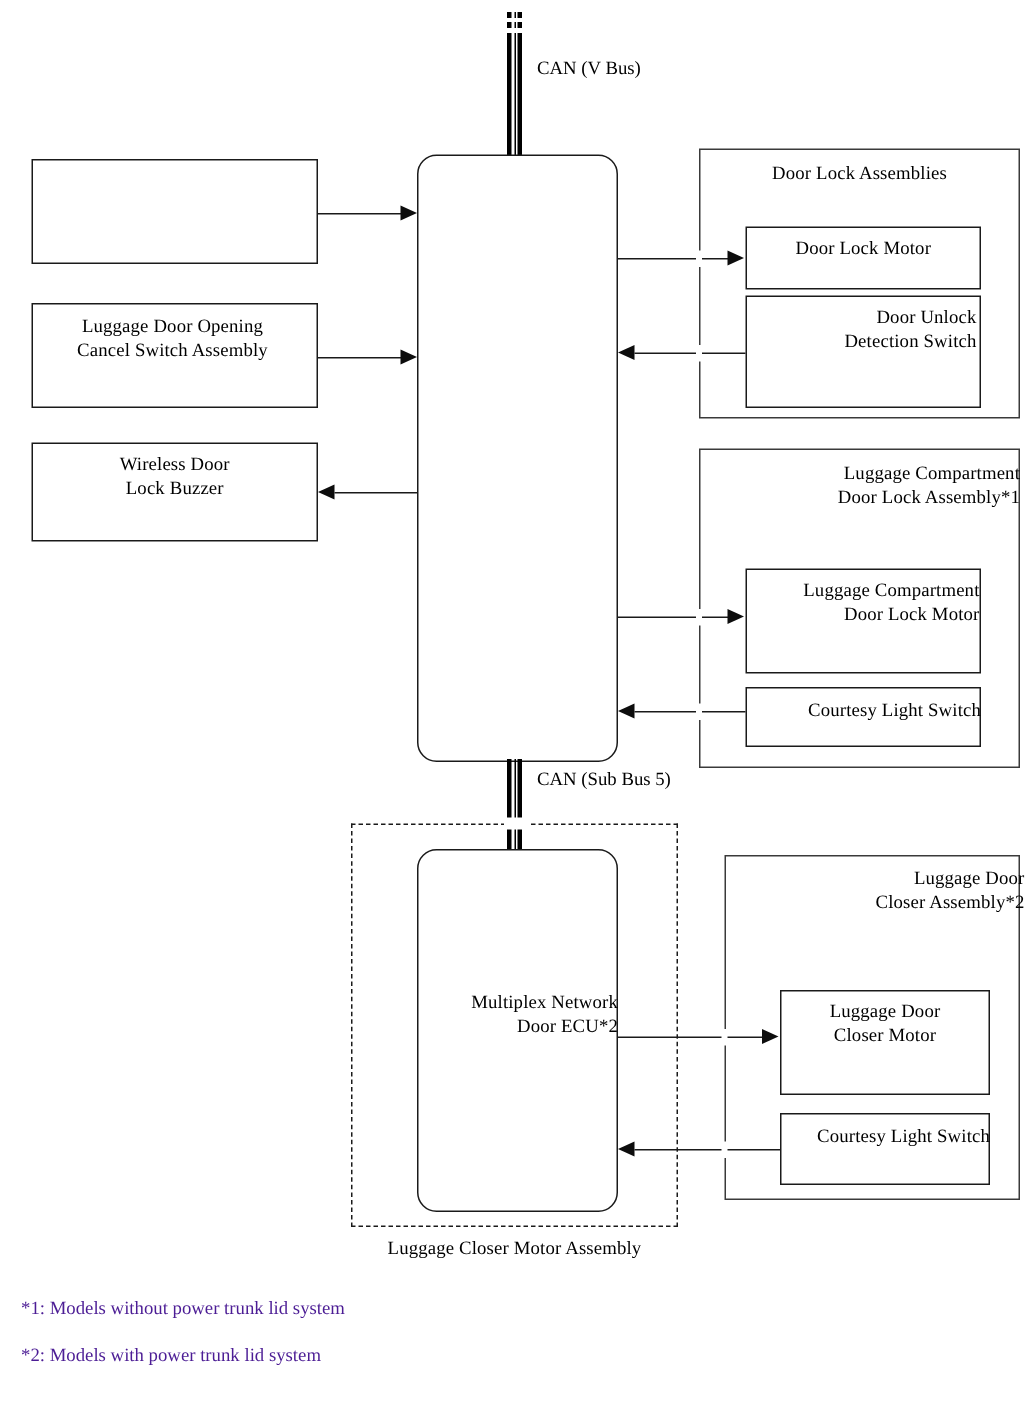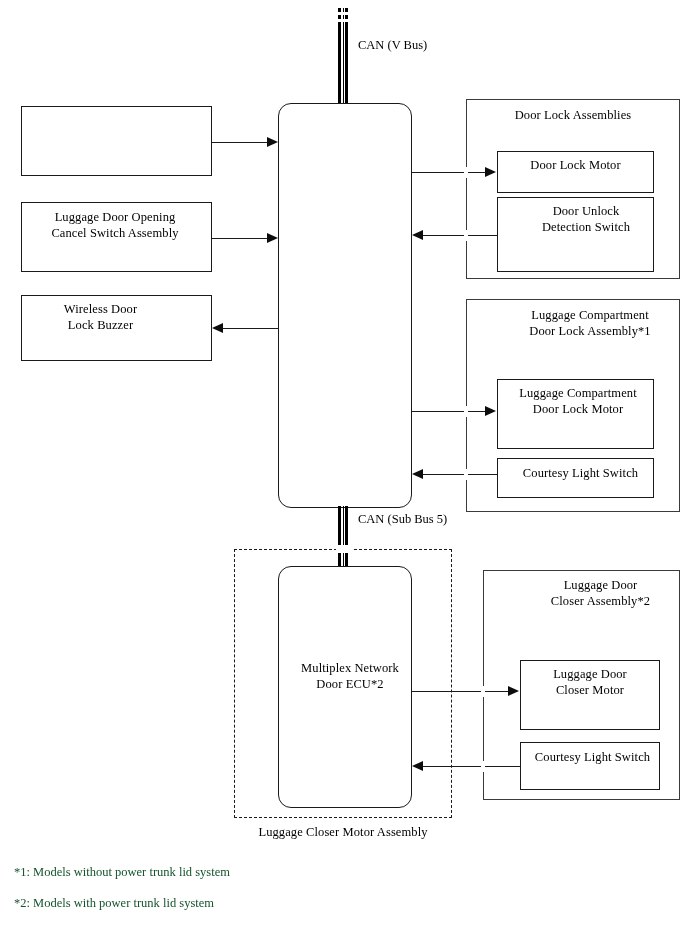--- a/index.html
+++ b/index.html
@@ -41,21 +41,21 @@
     font-size: 12.5px;
     line-height: 15.5px;
     letter-spacing: 0.1px;
     white-space: pre-line;
     color: #000000;
   }
   .label.ctr {
     text-align: center;
   }
   .label.lft {
-    text-align: center;
+    text-align: right;
   }
 
   
   .hline {
     position: absolute;
     height: 1px;
     background: #1a1a1a;
   }
   
   .arrow {
@@ -132,21 +132,21 @@
     font-size: 12.5px;
     line-height: 15px;
     color: #000000;
     white-space: nowrap;
   }
 
   .footnote {
     position: absolute;
     font-size: 12.5px;
     line-height: 15px;
-    color: #14532d;
+    color: #4c1d95;
     white-space: nowrap;
   }
 
   
   .notch {
     position: absolute;
     background: #ffffff;
   }
 </style>
 </head>
@@ -166,21 +166,21 @@
   </div>
   <div class="buslabel" style="left:358px; top:38px;">CAN (V Bus)</div>
 
   <div class="box" style="left:21px; top:106px; width:191px; height:70px;"></div>
 
   <div class="box" style="left:21px; top:202px; width:191px; height:70px;"></div>
   <div class="label ctr" style="left:21px; top:210px; width:188px;">Luggage Door Opening
 Cancel Switch Assembly</div>
 
   <div class="box" style="left:21px; top:295px; width:191px; height:66px;"></div>
-  <div class="label ctr" style="left:5px; top:302px; width:191px;">Wireless Door
+  <div class="label ctr" style="left:21px; top:302px; width:191px;">Wireless Door
 Lock Buzzer</div>
 
   <div class="hline" style="left:212px; top:142px; width:56px;"></div>
   <div class="arrow right" style="left:267px; top:137px;"></div>
 
   <div class="hline" style="left:212px; top:238px; width:56px;"></div>
   <div class="arrow right" style="left:267px; top:233px;"></div>
 
   <div class="hline" style="left:223px; top:328px; width:55px;"></div>
   <div class="arrow left" style="left:212px; top:323px;"></div>

